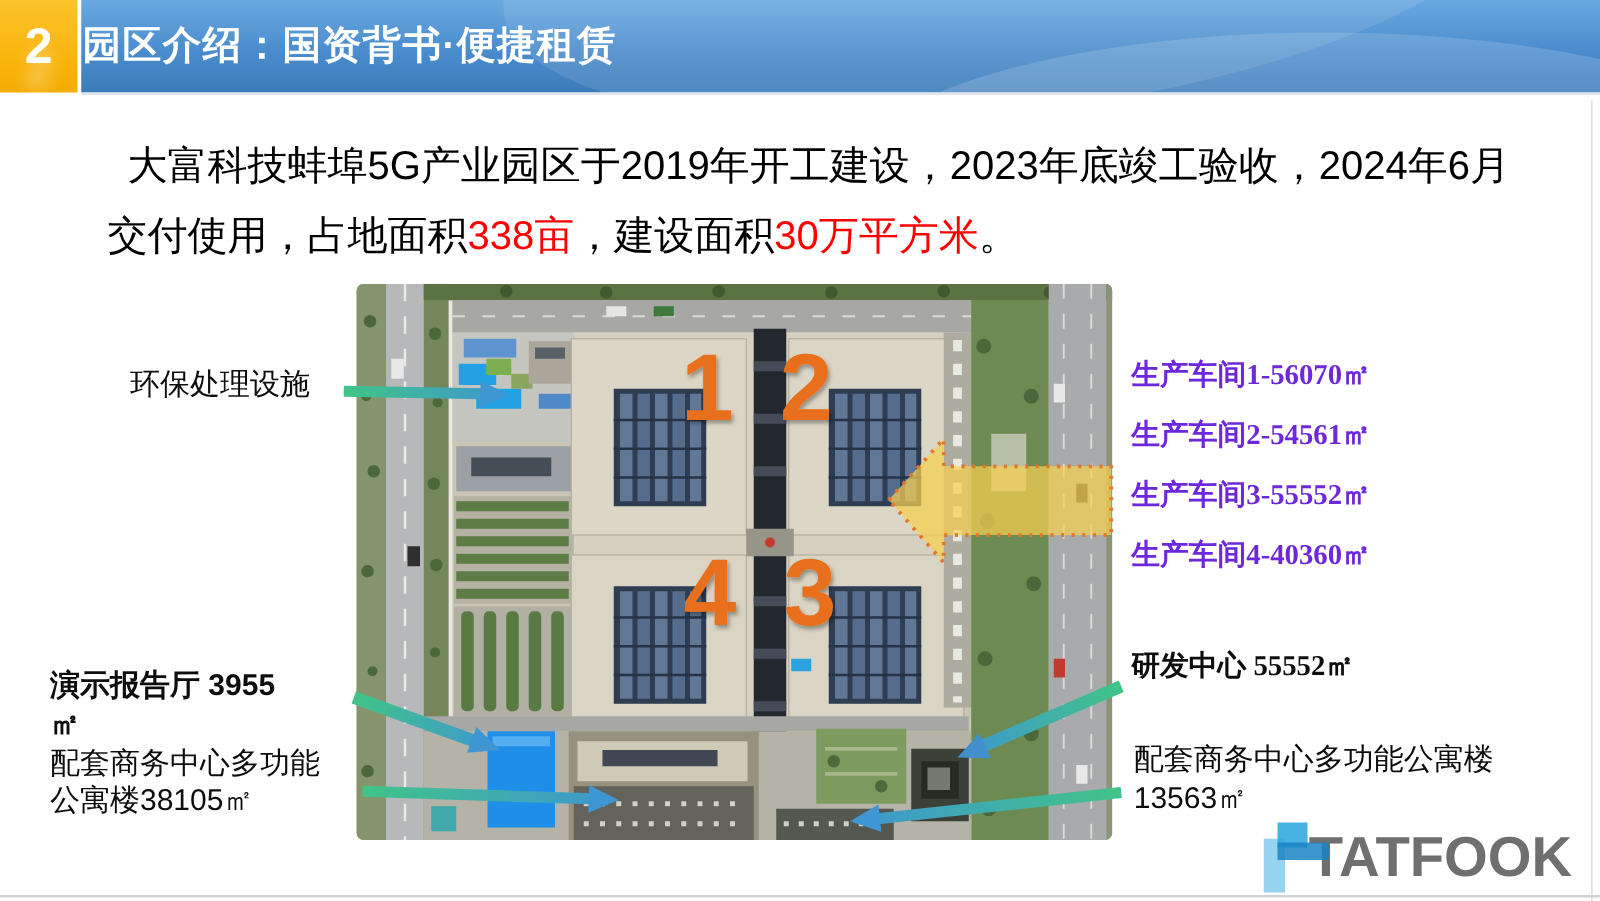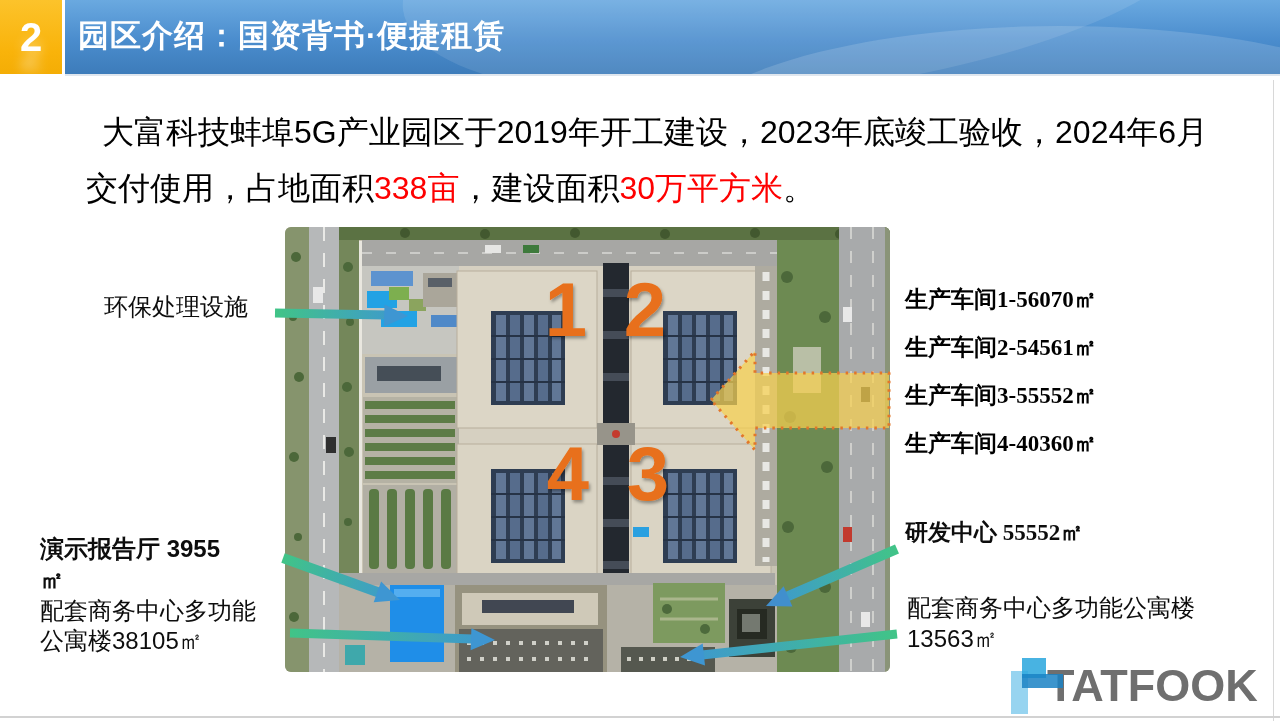--- a/index.html
+++ b/index.html
@@ -18,40 +18,40 @@
     text-shadow:0 18px 12px rgba(255,255,255,.45);}
   .bar{
     position:absolute;left:65px;top:0;right:0;height:74px;
     background:linear-gradient(180deg,#6aa9e0 0%,#4a8ccd 55%,#3d7cba 100%);
     overflow:hidden;border-bottom:2px solid #dfe6ee;
   }
   .bar::before{content:"";position:absolute;right:-160px;top:26px;width:760px;height:230px;
     border-radius:50%;background:rgba(255,255,255,.15);}
   .bar::after{content:"";position:absolute;right:60px;top:-170px;width:820px;height:260px;
     border-radius:50%;background:rgba(255,255,255,.10);transform:rotate(-7deg);}
-  .title{position:relative;z-index:2;margin:0;padding:16px 0 0 13px;color:#ffffff;
+  .title{position:relative;z-index:2;margin:0;padding:16px 0 0 1px;color:#ffffff;
     font-size:31px;font-weight:700;letter-spacing:1px;line-height:40px;}
   
   .intro{position:absolute;left:38px;top:104px;width:1206px;color:#000;
     font-size:32px;line-height:56px;font-weight:400;}
   .intro .ln1{text-indent:64px;white-space:nowrap;}
   .intro .ln2{white-space:nowrap;margin-left:48px;}
   .red{color:#fe0000;}
   
   .map{position:absolute;left:285px;top:227px;width:605px;height:445px;
     border-radius:6px;overflow:hidden;}
   .map svg{display:block;}
   
   .lab{position:absolute;color:#0d0d0d;}
   .lab-env{left:104px;top:291px;font-size:24px;}
   .lab-hall{left:40px;top:533px;font-size:24px;line-height:31px;font-weight:bold;}
   .lab-aptw{left:40px;top:596px;font-size:24px;line-height:30px;}
   .prod{position:absolute;left:905px;top:286px;}
   .prod .item{font-family:"Liberation Serif","DejaVu Serif",serif;font-weight:700;
-    font-size:23px;line-height:28px;margin-bottom:20px;color:#000000;}
+    font-size:23px;line-height:28px;margin-bottom:20px;color:#6d28d9;}
   .lab-rd{left:905px;top:517px;font-size:23px;font-weight:700;
     font-family:"Liberation Serif","DejaVu Serif",serif;}
   .lab-apte{left:907px;top:592px;font-size:24px;line-height:31px;}
   
   .overlay{position:absolute;left:0;top:0;width:1280px;height:721px;pointer-events:none;}
   .mapnum{font-family:"Liberation Sans","DejaVu Sans",sans-serif;font-weight:700;
     font-size:76px;}
   
   .logo{position:absolute;left:1003px;top:658px;width:272px;height:58px;}
   .logo .lg-text{position:absolute;left:44px;top:2px;color:#6f6f6f;

